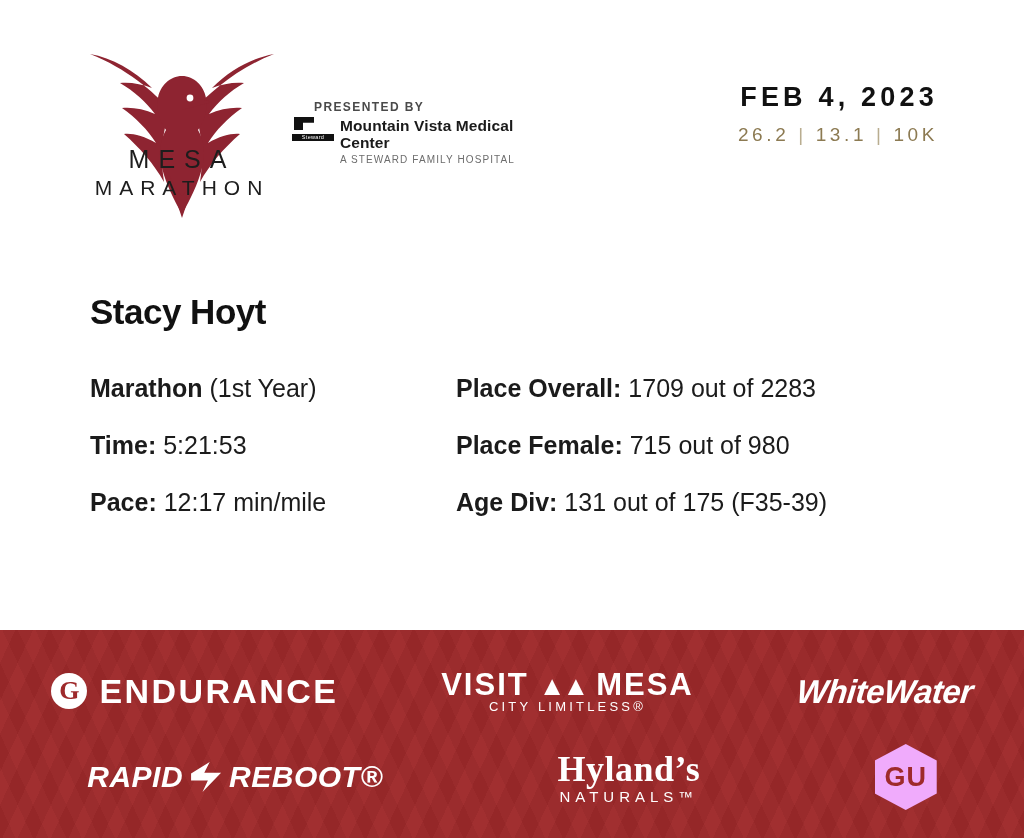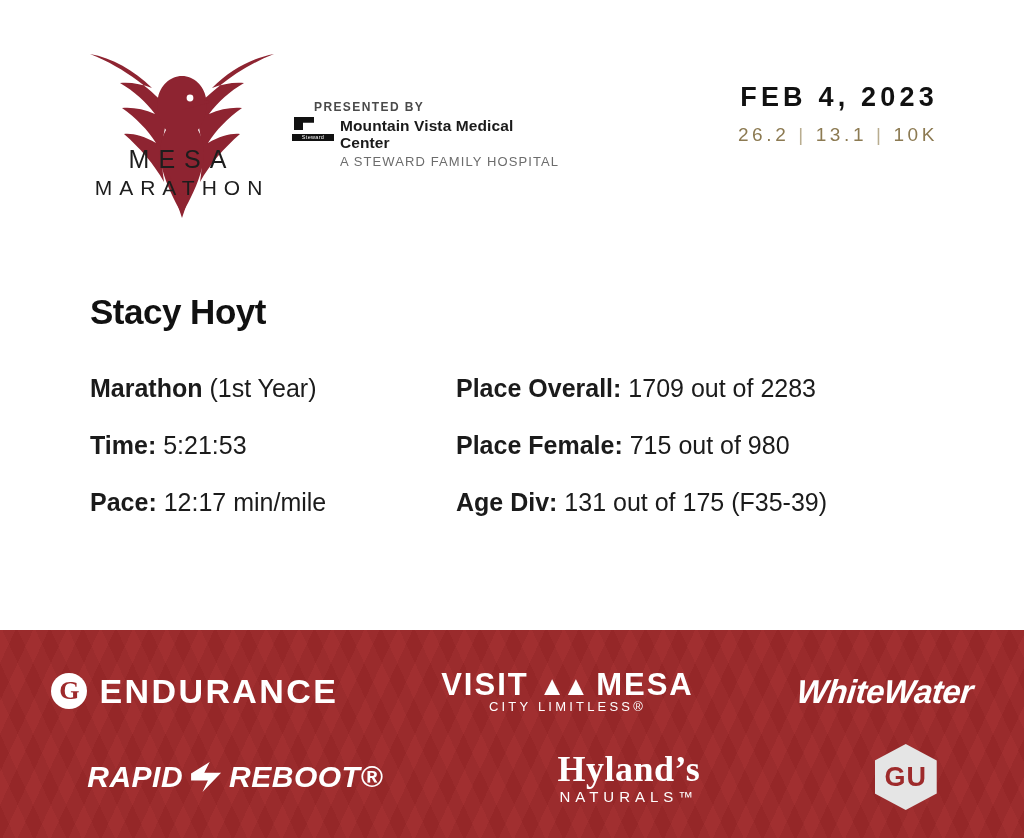--- a/index.html
+++ b/index.html
@@ -109,21 +109,21 @@
     line-height: 7px;
   }
   .hosp-name {
     font-size: 15.5px;
     font-weight: 700;
     color: #1a1a1a;
     line-height: 17px;
     letter-spacing: .1px;
   }
   .hosp-sub {
-    font-size: 13px;
+    font-size: 10px;
     color: #6c6c6c;
     letter-spacing: 1.1px;
     margin-top: 3px;
   }
 
   .date-block {
     position: absolute;
     right: 86px;
     top: 82px;
     text-align: right;
@@ -301,21 +301,21 @@
   .sp-hy .hy-sub {
     font-size: 15px;
     letter-spacing: 5px;
     margin-top: 2px;
   }
 
   
   .sp-gu {
     width: 62px;
     height: 66px;
-    background: #e5e5e5;
+    background: #f0abfc;
     color: #9e2a2b;
     display: flex;
     align-items: center;
     justify-content: center;
     font-size: 27px;
     font-weight: 700;
     letter-spacing: 1px;
     clip-path: polygon(50% 0, 100% 25%, 100% 75%, 50% 100%, 0 75%, 0 25%);
     position: relative;
   }

